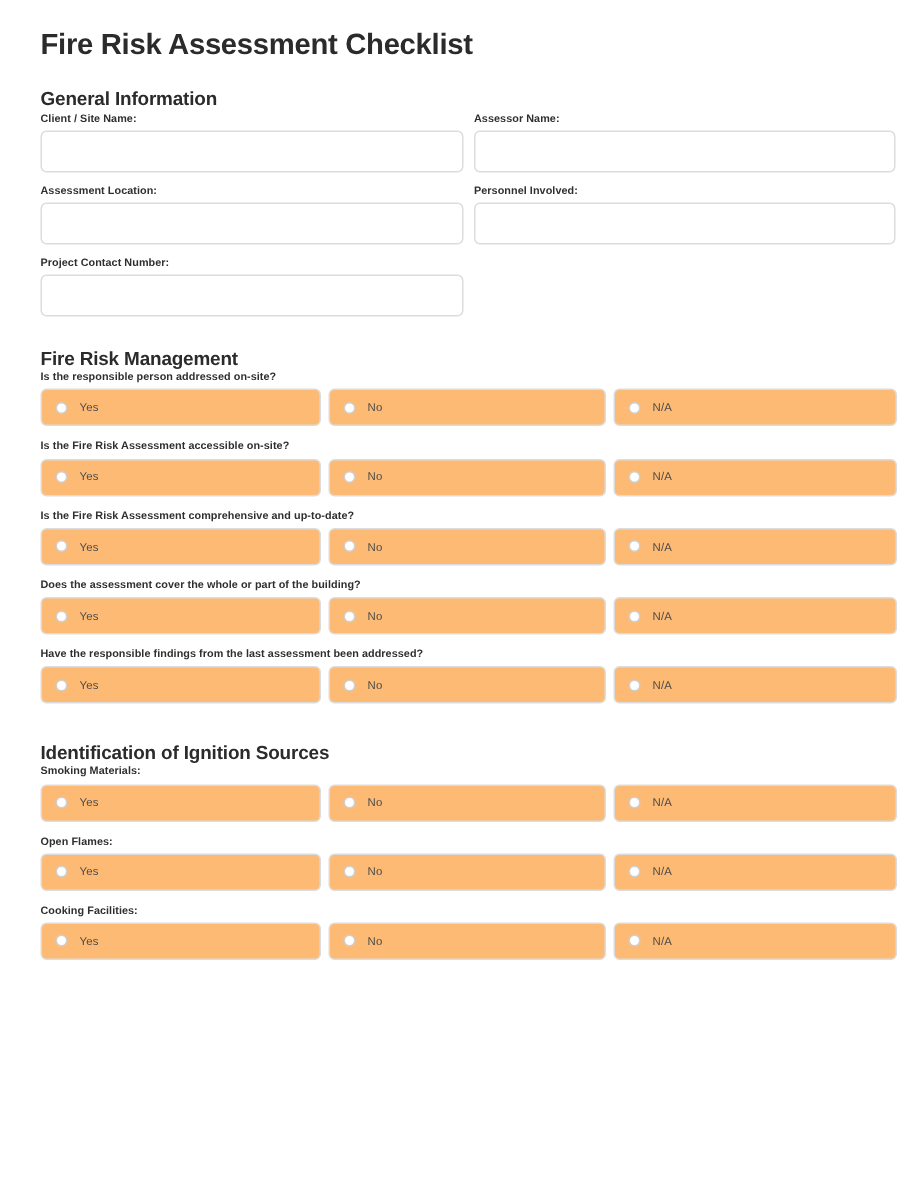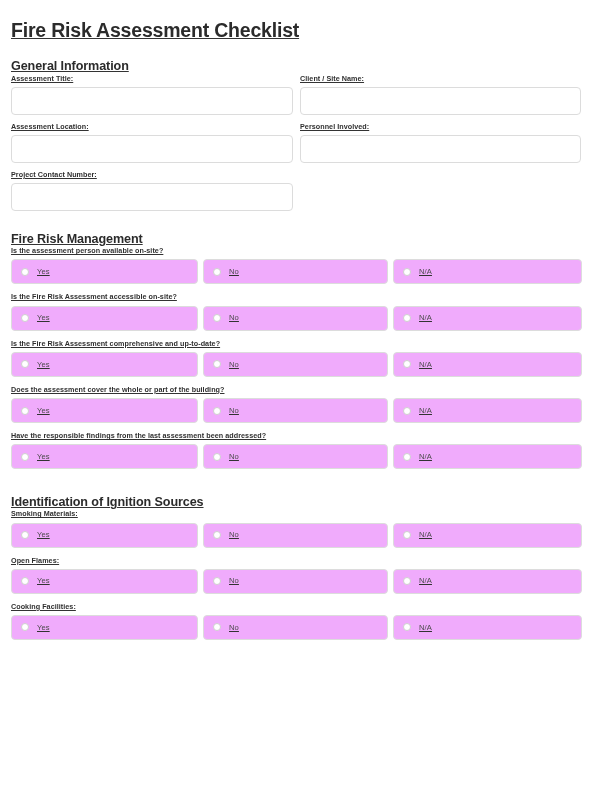--- a/index.html
+++ b/index.html
@@ -15,22 +15,21 @@
     color: #333333;
     -webkit-font-smoothing: antialiased;
     overflow: hidden;
   }
   .page {
     position: relative;
     width: 612px;
     height: 748px;
     background: #ffffff;
     box-sizing: border-box;
-    padding: 0 11px;
-    text-decoration: underline;
+    padding: 0 27px;
   }
 
   
   .doc-title {
     margin: 0;
     padding-top: 19px;
     font-size: 19.5px;
     font-weight: bold;
     letter-spacing: -0.2px;
     color: #2b2b2b;
@@ -105,21 +104,21 @@
     grid-template-columns: 187px 185px 189px;
     column-gap: 5px;
   }
   .option {
     display: flex;
     align-items: center;
     height: 25px;
     box-sizing: border-box;
     border: 1px solid #dcdcdc;
     border-radius: 4px;
-    background: #f0abfc;
+    background: #fdba74;
     padding: 0 9px;
     cursor: pointer;
   }
   .radio-mark {
     flex: 0 0 auto;
     width: 8px;
     height: 8px;
     border: 1px solid #cfcfcf;
     border-radius: 50%;
     background: #ffffff;
@@ -138,32 +137,32 @@
 
 <div class="page">
 
   <h1 class="doc-title">Fire Risk Assessment Checklist</h1>
 
   <div class="section section-gi">
     <div class="section-title">General Information</div>
 
     <div class="field-grid">
 
-      <div class="field">
-        <label class="field-label">Assessment Title:</label>
-        <input class="field-input" type="text" placeholder="" style="">
-      </div>
 
 
       <div class="field">
         <label class="field-label">Client / Site Name:</label>
         <input class="field-input" type="text" placeholder="" style="">
       </div>
 
 
+      <div class="field">
+        <label class="field-label">Assessor Name:</label>
+        <input class="field-input" type="text" placeholder="" style="">
+      </div>
 
       <div class="field">
         <label class="field-label">Assessment Location:</label>
         <input class="field-input" type="text" placeholder="" style="">
       </div>
 
       <div class="field">
         <label class="field-label">Personnel Involved:</label>
         <input class="field-input" type="text" placeholder="" style="">
       </div>
@@ -175,21 +174,21 @@
 
     </div>
   </div>
 
   <div class="section section-frm">
     <div class="section-title">Fire Risk Management</div>
 
     <div>
 
       <div class="question">
-        <span class="question-label">Is the assessment person available on-site?</span>
+        <span class="question-label">Is the responsible person addressed on-site?</span>
         <div class="option-row">
           <div class="option">
             <span class="radio-mark"></span>
             <span class="option-label">Yes</span>
           </div>
           <div class="option">
             <span class="radio-mark"></span>
             <span class="option-label">No</span>
           </div>
           <div class="option">

